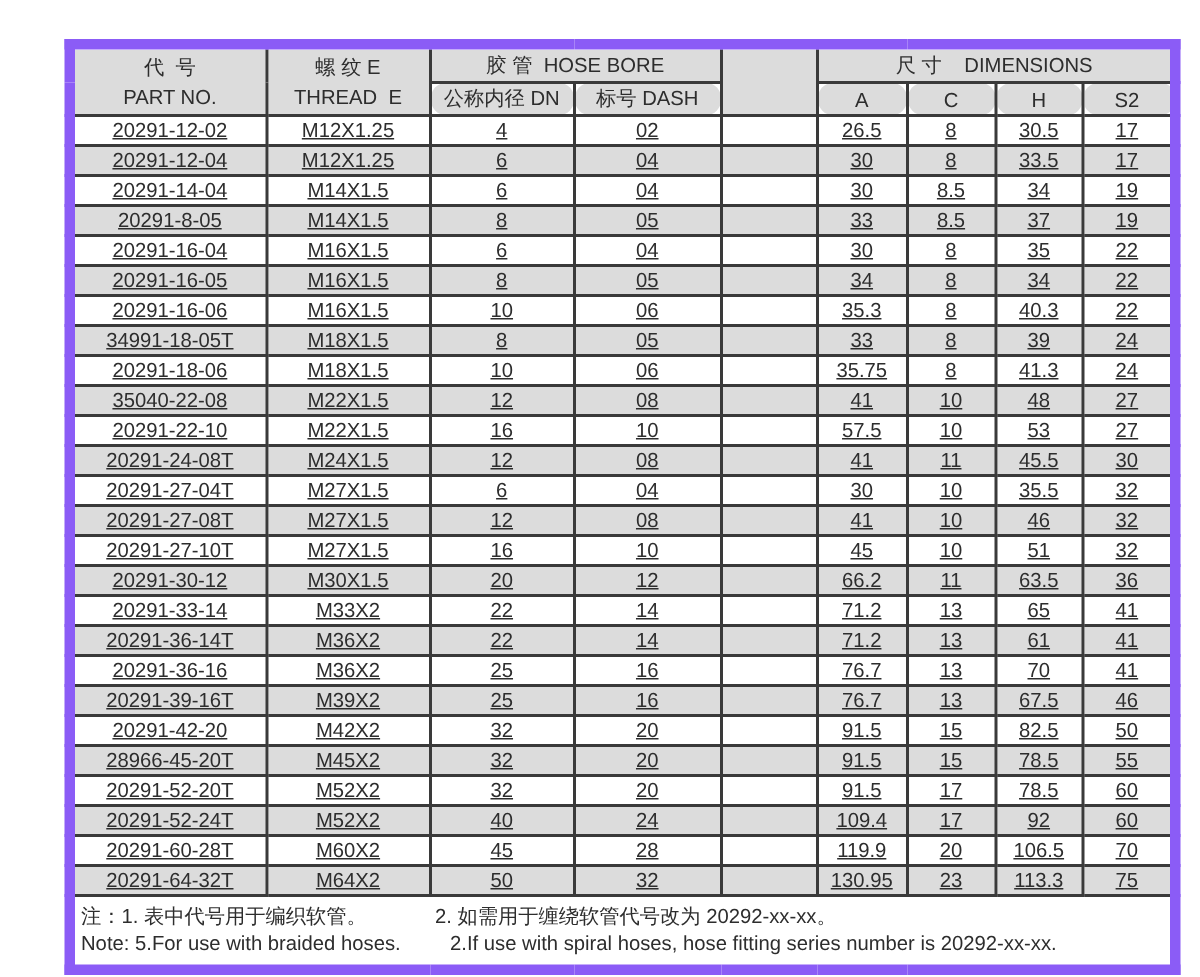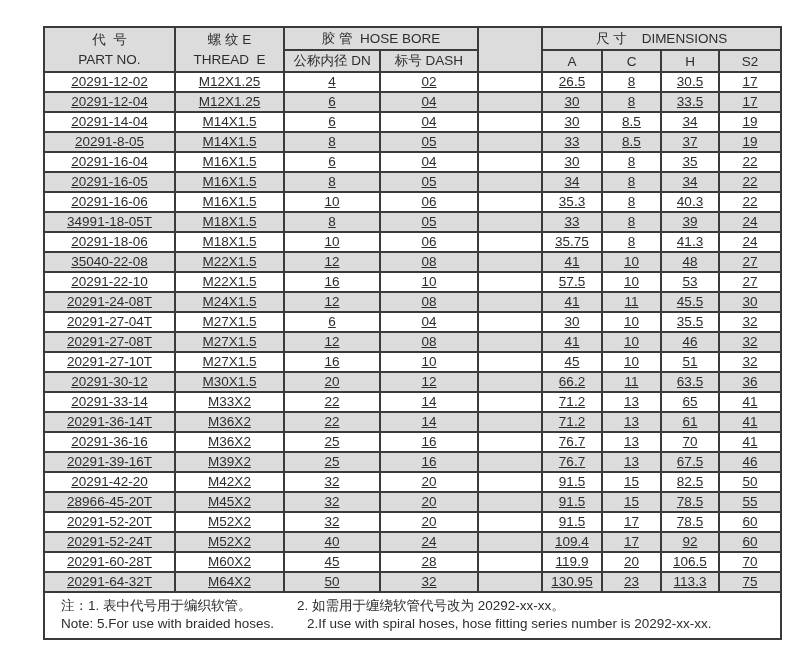--- a/index.html
+++ b/index.html
@@ -15,57 +15,56 @@
     background: #ffffff;
     overflow: hidden;
   }
   table.spec-table {
     position: absolute;
     left: 43px;
     top: 26px;
     width: 737px;
     border-collapse: collapse;
     table-layout: fixed;
-    border: 2px solid #8b5cf6;
+    border: 7px solid #8b5cf6;
     color: #2d2d2d;
   }
   .spec-table th, .spec-table td {
     border: 2px solid #3a3a3a;
     text-align: center;
     vertical-align: middle;
     padding: 0;
     overflow: hidden;
     white-space: nowrap;
     font-size: 13.5px;
     font-weight: normal;
   }
   .spec-table thead th {
     background: #dcdcdc;
   }
   .spec-table thead tr.h1 th { height: 21px; }
-  .spec-table thead tr.h2 th { height: 20px; }
+  .spec-table thead tr.h2 th { height: 20px; border-radius: 11px; }
   .two-line div { line-height: 20px; }
   .ws-pre { white-space: pre; }
   .spec-table tbody tr { height: 20px; text-decoration: underline; }
   .spec-table tbody tr.stripe td { background: #dcdcdc; }
   .spec-table tbody td { line-height: 18px; }
   .spec-table tfoot td.notes {
     text-align: left;
     white-space: normal;
     padding: 3px 4px 4px 4px;
     background: #ffffff;
     height: 38px;
     vertical-align: middle;
   }
   .note-line {
     display: flex;
     align-items: baseline;
     line-height: 18px;
     font-size: 13.5px;
-    margin-left: 12px;
   }
   .note-line .seg1-zh { flex: 0 0 236px; }
   .note-line .seg1-en { flex: 0 0 246px; }
 </style>
 </head>
 <body>
 
 <div class="page">
   <table class="spec-table">
     <colgroup>

